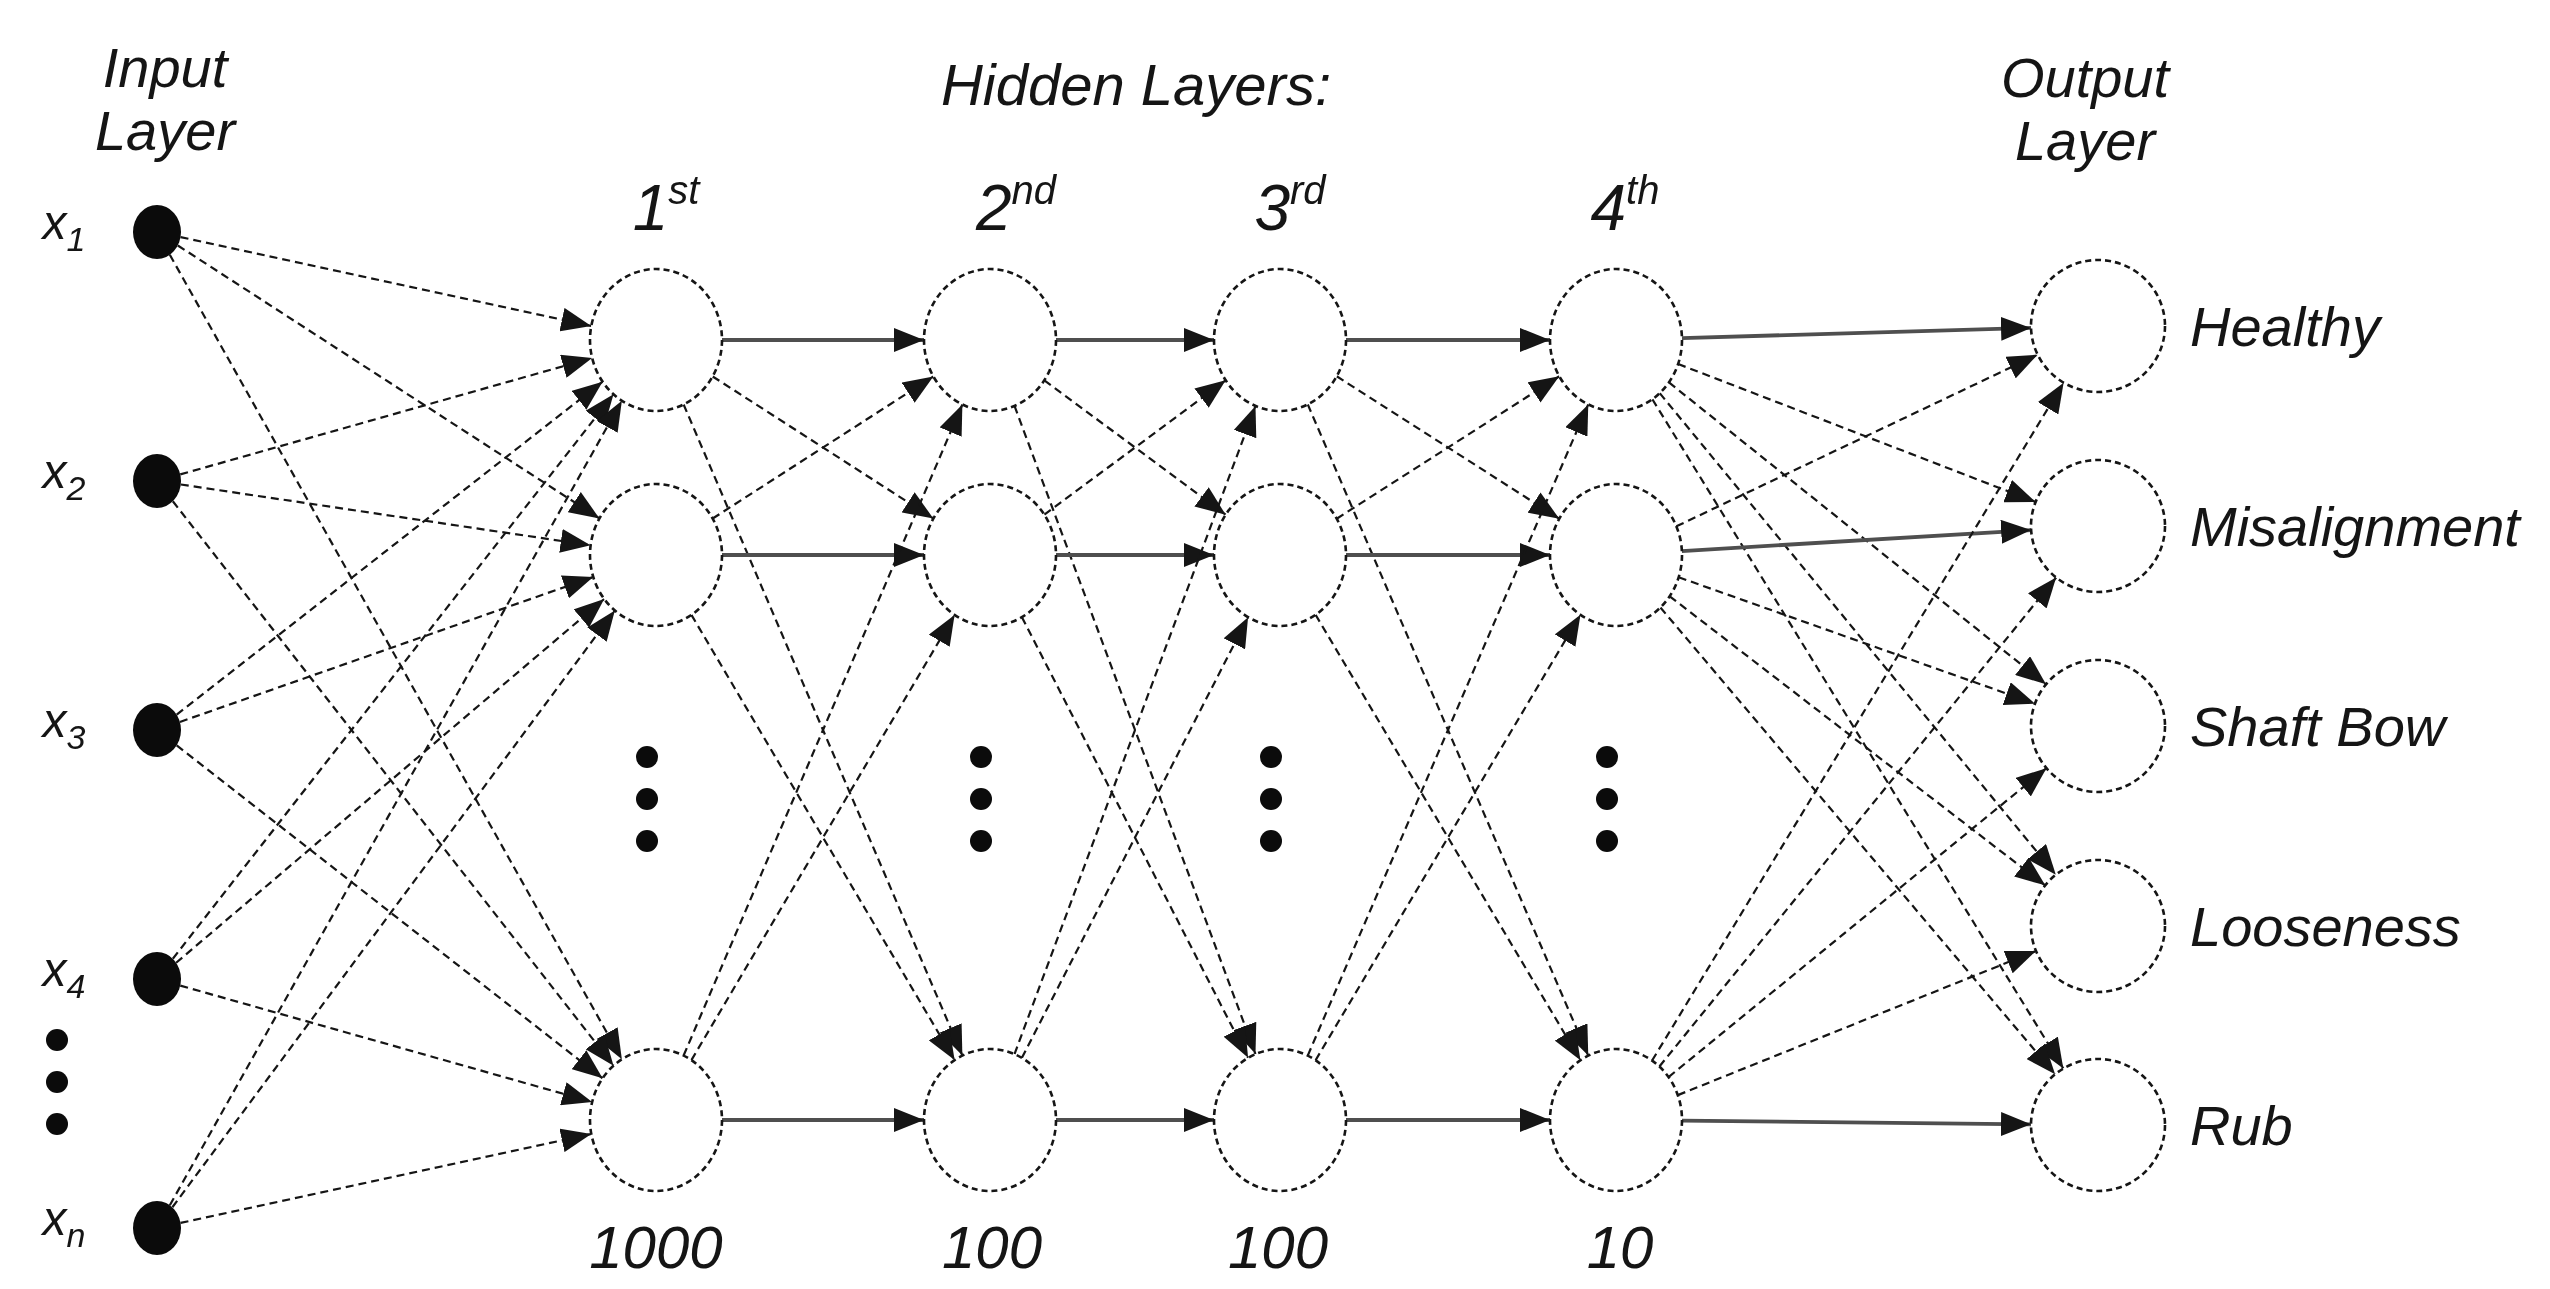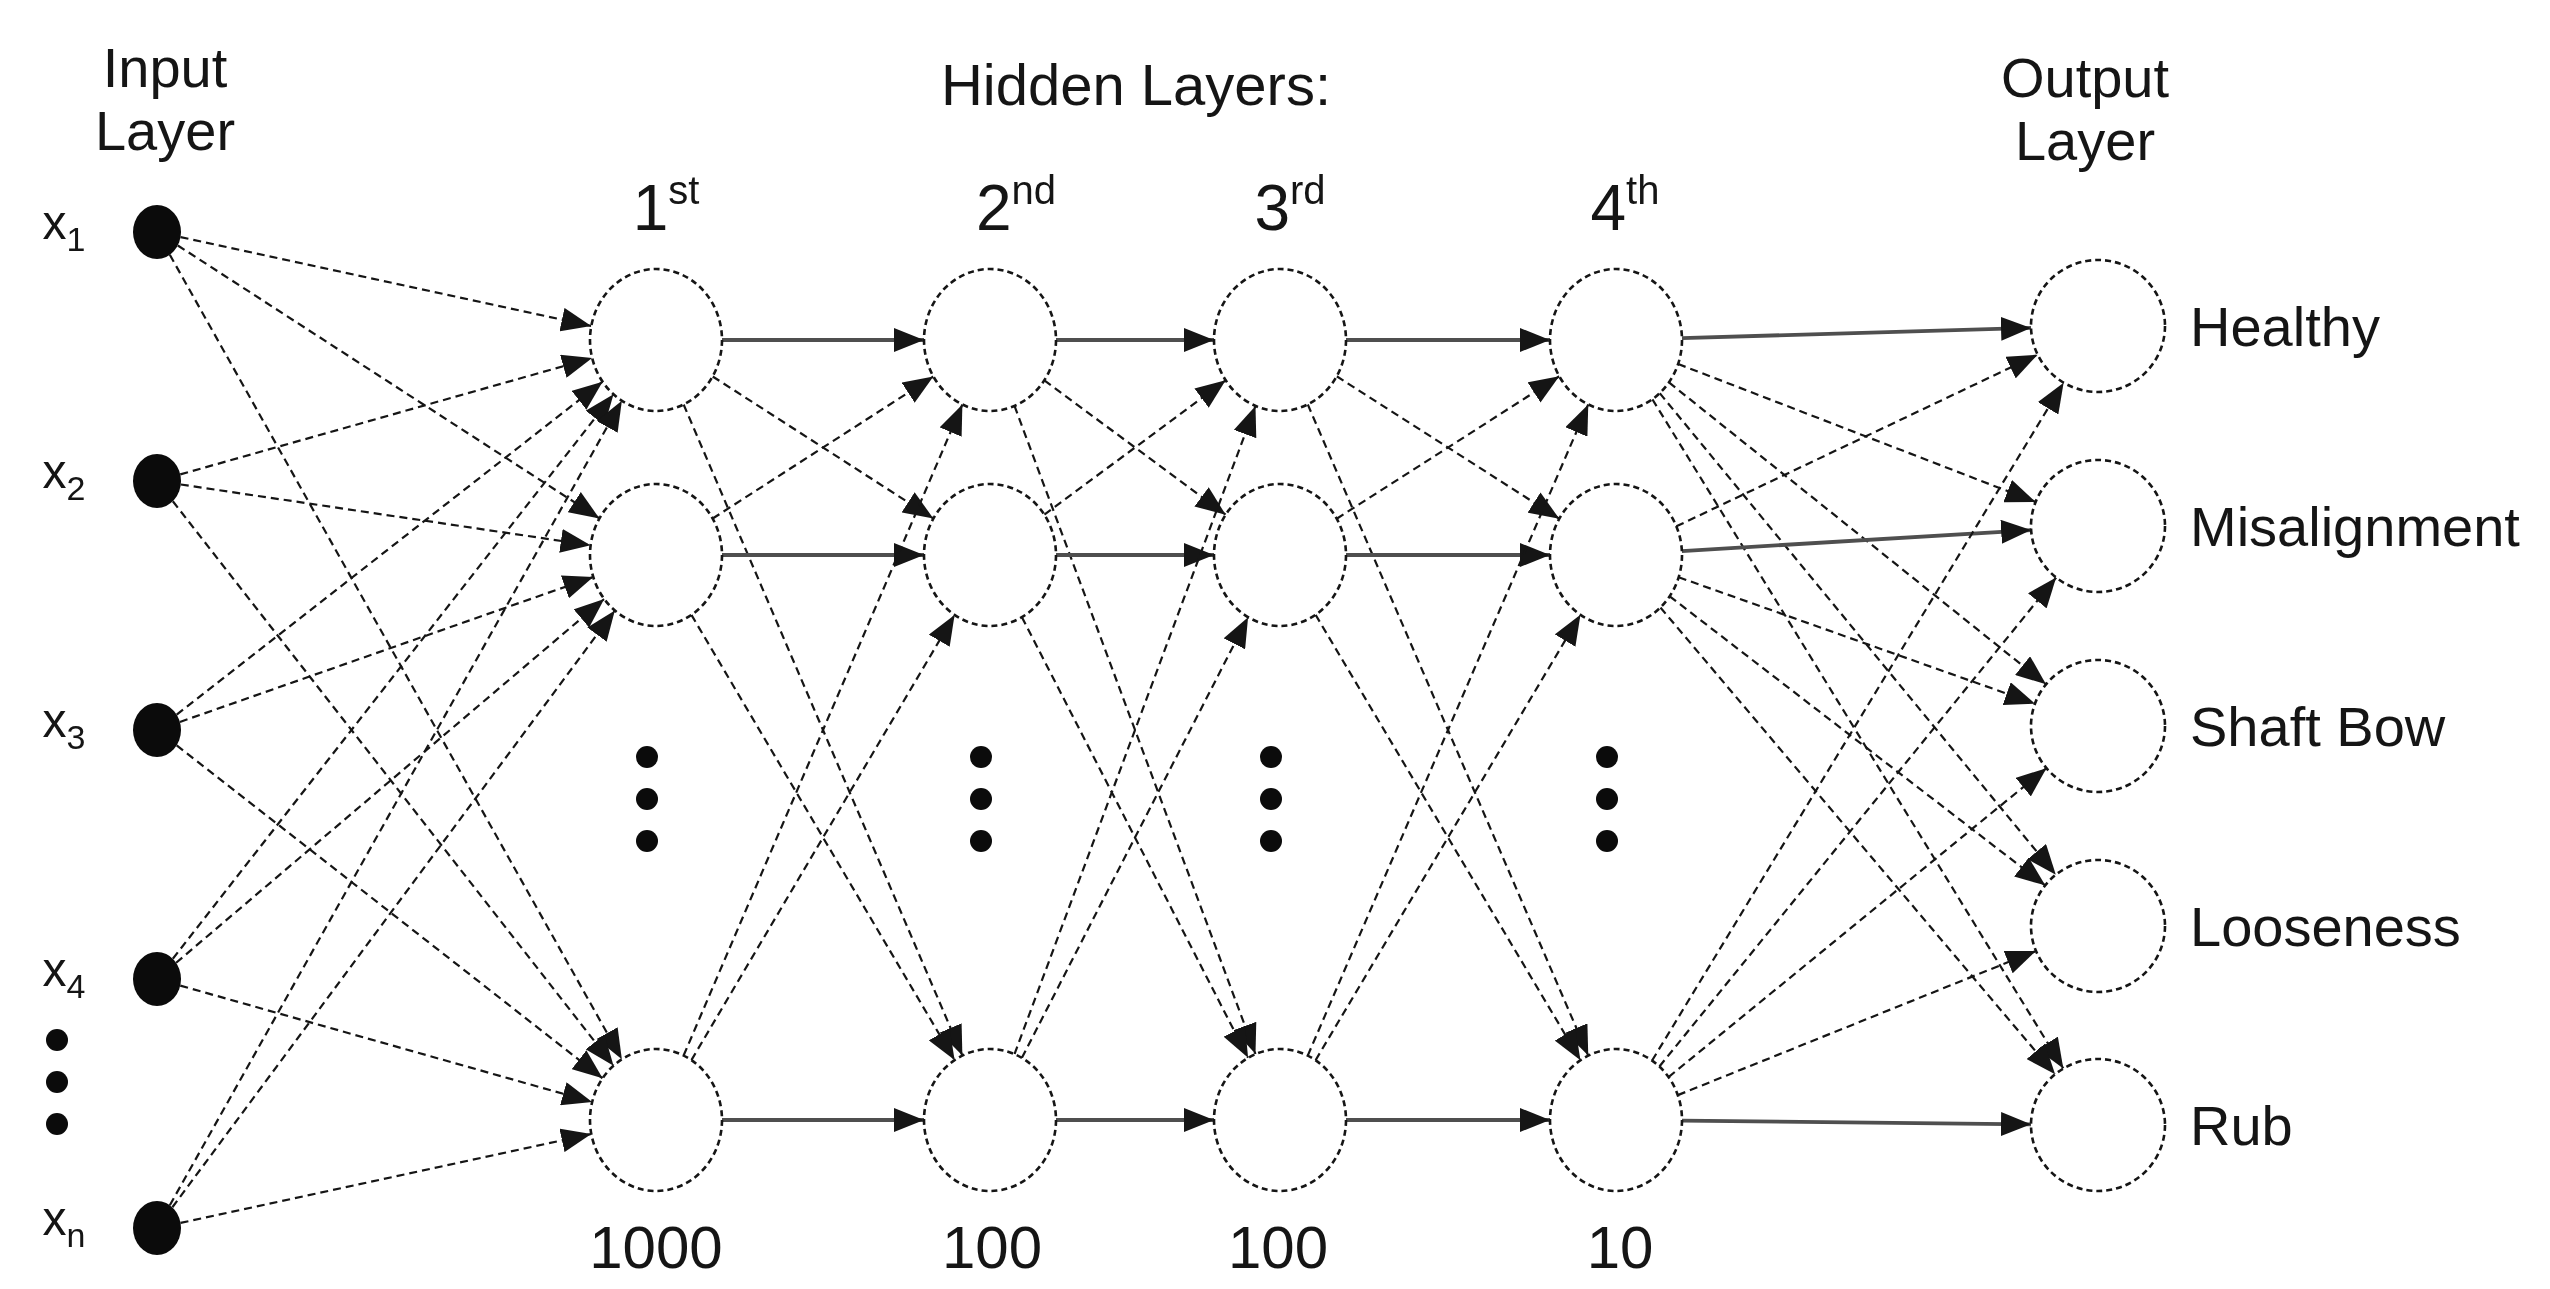--- a/index.html
+++ b/index.html
@@ -2,21 +2,21 @@
 <html style="--ink: #151515; --gray-line: #4f4f4f; --node-fill: #ffffff; --bg: #ffffff;"><head>
 <meta charset="utf-8">
 <style>
   :root{
     --ink:#151515;
     --gray-line:#4f4f4f;
     --node-fill:#ffffff;
     --bg:#ffffff;
   }
   html,body{margin:0;padding:0;background:var(--bg);}
-  .diagram-wrap{width:2158px;height:1289px;background:var(--bg);}
+  .diagram-wrap{width:2158px;height:1289px;background:var(--bg);font-style:italic;}
   svg{display:block;width:2550px;height:1289px;}
   text{font-family:"Liberation Sans", sans-serif; fill:var(--ink);}
   .title-56{font-size:56px;}
   .title-58{font-size:58px;}
   .col-header{font-size:64px;}
   .sup{font-size:40px;}
   .size-label{font-size:60px;}
   .output-label{font-size:56px;}
   .input-label .lbl-main{font-size:48px;}
   .input-label .lbl-sub{font-size:34px;}

